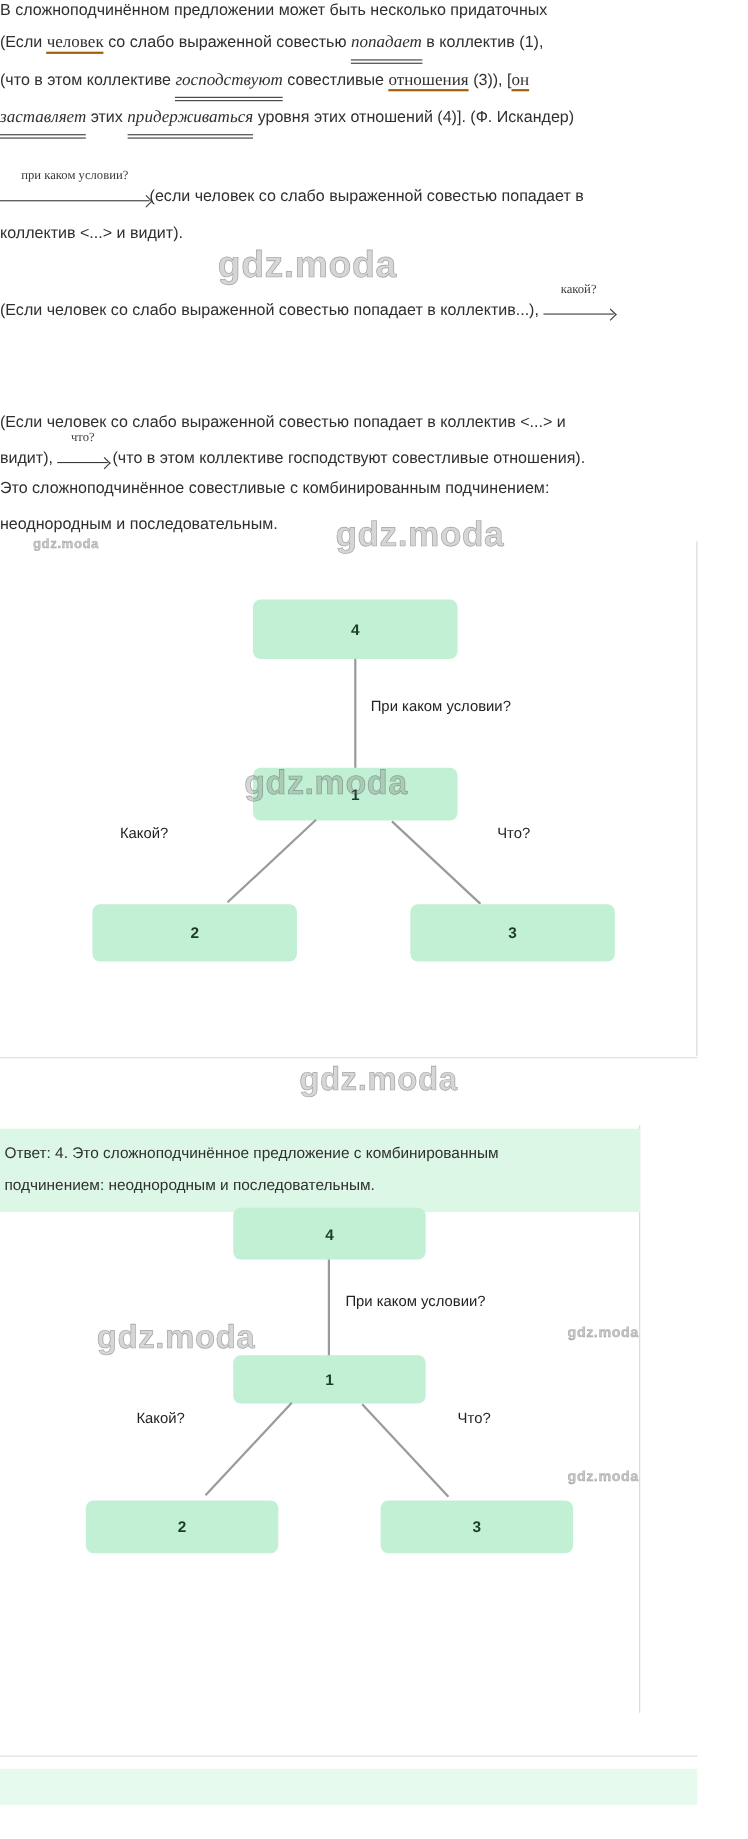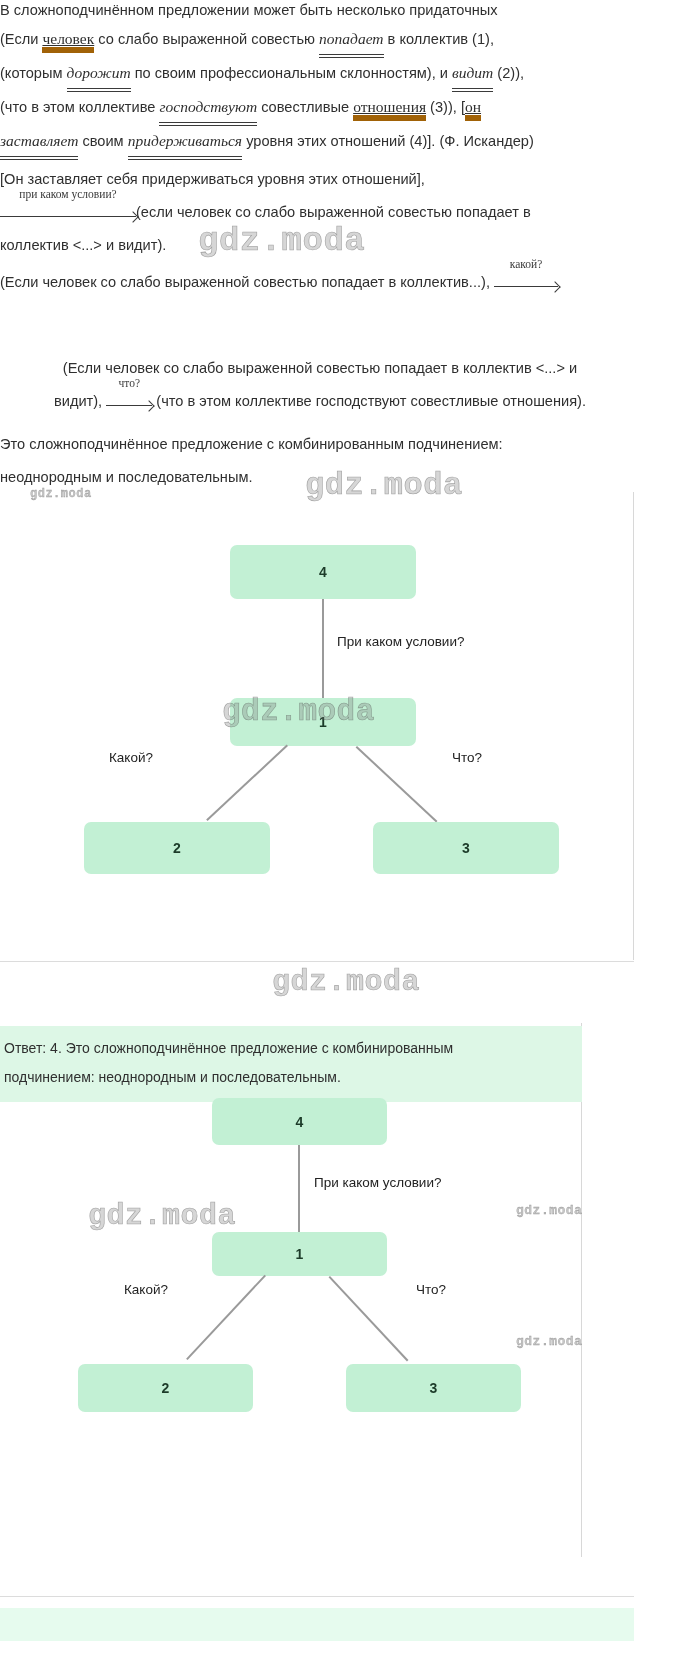--- a/index.html
+++ b/index.html
@@ -19,23 +19,22 @@
            border-right:1px solid #d8d8d8;box-sizing:border-box;}
   .hr-a{position:absolute;left:0;top:961px;width:634px;height:1px;background:#dcdcdc;}
   .hr-b{position:absolute;left:0;top:1596px;width:634px;height:1px;background:#dcdcdc;}
 
   
   .prose{position:absolute;left:0;width:640px;}
   .line{font-size:14.6px;line-height:33px;color:#2f2f2f;white-space:nowrap;}
   .serif-u{
     font-family:"Liberation Serif",serif;
     font-size:15.5px;
-    border-bottom:6px solid #a16207;
+    border-bottom:2px solid #a16207;
     padding-bottom:0px;
-    text-decoration:underline;
   }
   .serif-pred{
     font-family:"Liberation Serif",serif;
     font-size:15.5px;
     position:relative;
     display:inline-block;
     font-style:italic;
   }
   .serif-pred::after{
     content:"";position:absolute;left:0;right:0;bottom:-3px;
@@ -75,21 +74,21 @@
   
   .answer{
     position:absolute;left:0;top:1026px;width:582px;
     background:#ddf7e6;padding:8px 4px 10px 4px;box-sizing:border-box;
   }
   .answer .line{font-size:14px;line-height:29px;}
   .green-band{position:absolute;left:0;top:1608px;width:634px;height:33px;background:#e6fbee;}
 
   
   .wm{
-    position:absolute;font-family:Liberation Mono, monospace;font-weight:700;
+    position:absolute;font-family:Liberation Sans, sans-serif;font-weight:700;
     color:rgba(120,120,120,.30);
     -webkit-text-stroke:0.6px rgba(70,70,70,.45);
     letter-spacing:.5px;white-space:nowrap;pointer-events:none;text-align:right;
   }
   .wm-sm{ color:rgba(120,120,120,.42); -webkit-text-stroke:0.3px rgba(70,70,70,.5); }
 </style>
 </head>
 <body>
 
 <div class="page">
@@ -97,35 +96,31 @@
   <div class="clip-top">
     <div class="line">В сложноподчинённом предложении может быть несколько придаточных</div>
   </div>
 
   <div class="prose" style="left:0;top:22px;">
 
     <div class="line">
       <span>(Если </span><span class="serif-u">человек</span><span> со слабо выраженной совестью </span><span class="serif-pred">попадает</span><span> в коллектив (1),</span>
     </div>
 
-    <div class="line">
-      <span>(которым </span><span class="serif-pred">дорожит</span><span> по своим профессиональным склонностям), и </span><span class="serif-pred">видит</span><span> (2)),</span>
-    </div>
 
     <div class="line">
       <span>(что в этом коллективе </span><span class="serif-pred">господствуют</span><span> совестливые </span><span class="serif-u">отношения</span><span> (3)), [</span><span class="serif-u">он</span>
     </div>
 
     <div class="line">
-      <span class="serif-pred">заставляет</span><span> своим </span><span class="serif-pred">придерживаться</span><span> уровня этих отношений (4)]. (Ф. Искандер)</span>
+      <span class="serif-pred">заставляет</span><span> этих </span><span class="serif-pred">придерживаться</span><span> уровня этих отношений (4)]. (Ф. Искандер)</span>
     </div>
   </div>
 
   <div class="prose" style="left:0;top:163px;">
-    <div class="line">[Он заставляет себя придерживаться уровня этих отношений],</div>
     <div class="line">
       <span class="arrow" style="width:136px;">
         <span class="alabel">при каком условии?</span>
         <span class="shaft"></span>
         <span class="head"></span>
       </span><span>(если человек со слабо выраженной совестью попадает в</span>
     </div>
     <div class="line">коллектив &lt;...&gt; и видит).</div>
   </div>
 
@@ -133,35 +128,35 @@
     <div class="line">
       <span>(Если человек со слабо выраженной совестью попадает в коллектив...),</span>
       <span class="arrow" style="width:64px;">
         <span class="alabel">какой?</span>
         <span class="shaft"></span>
         <span class="head"></span>
       </span>
     </div>
   </div>
 
-  <div class="prose" style="left:0;top:352px;text-align:center;">
+  <div class="prose" style="left:0;top:368px;">
     <div class="line">(Если человек со слабо выраженной совестью попадает в коллектив &lt;...&gt; и</div>
     <div class="line">
       <span>видит),</span>
       <span class="arrow" style="width:46px;">
         <span class="alabel">что?</span>
         <span class="shaft"></span>
         <span class="head"></span>
       </span>
       <span>(что в этом коллективе господствуют совестливые отношения).</span>
     </div>
   </div>
 
   <div class="prose" style="left:0;top:428px;">
-    <div class="line">Это сложноподчинённое предложение с комбинированным подчинением:</div>
+    <div class="line">Это сложноподчинённое совестливые с комбинированным подчинением:</div>
     <div class="line">неоднородным и последовательным.</div>
   </div>
 
   <div class="panel-a"></div>
   <div class="hr-a"></div>
   <div class="panel-b"></div>
   <div class="hr-b"></div>
   <div class="green-band"></div>
 
   <div class="diagram" style="left:0;top:492px;width:634px;height:468px;">

